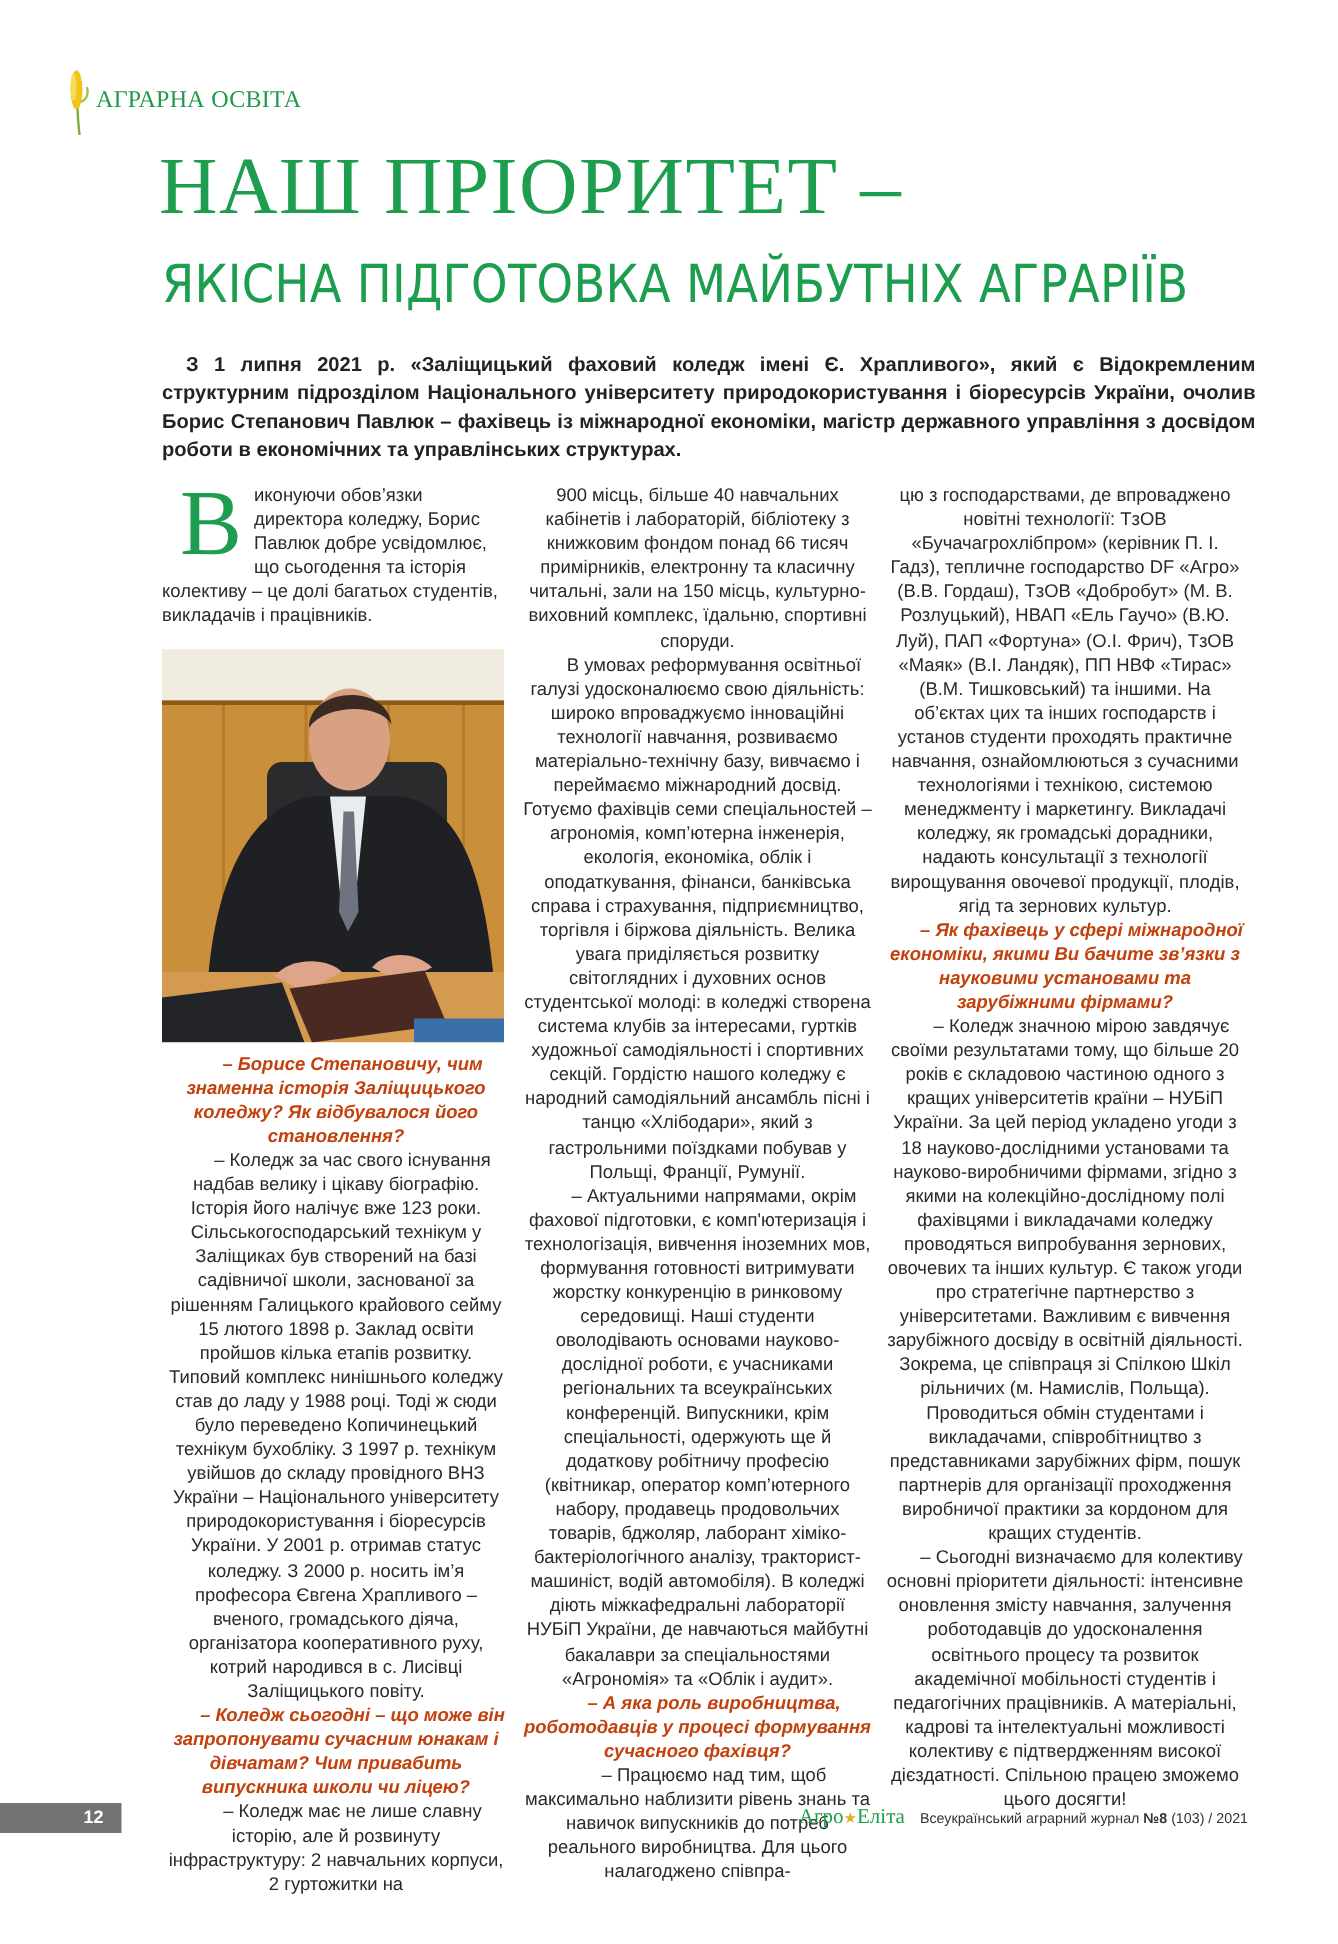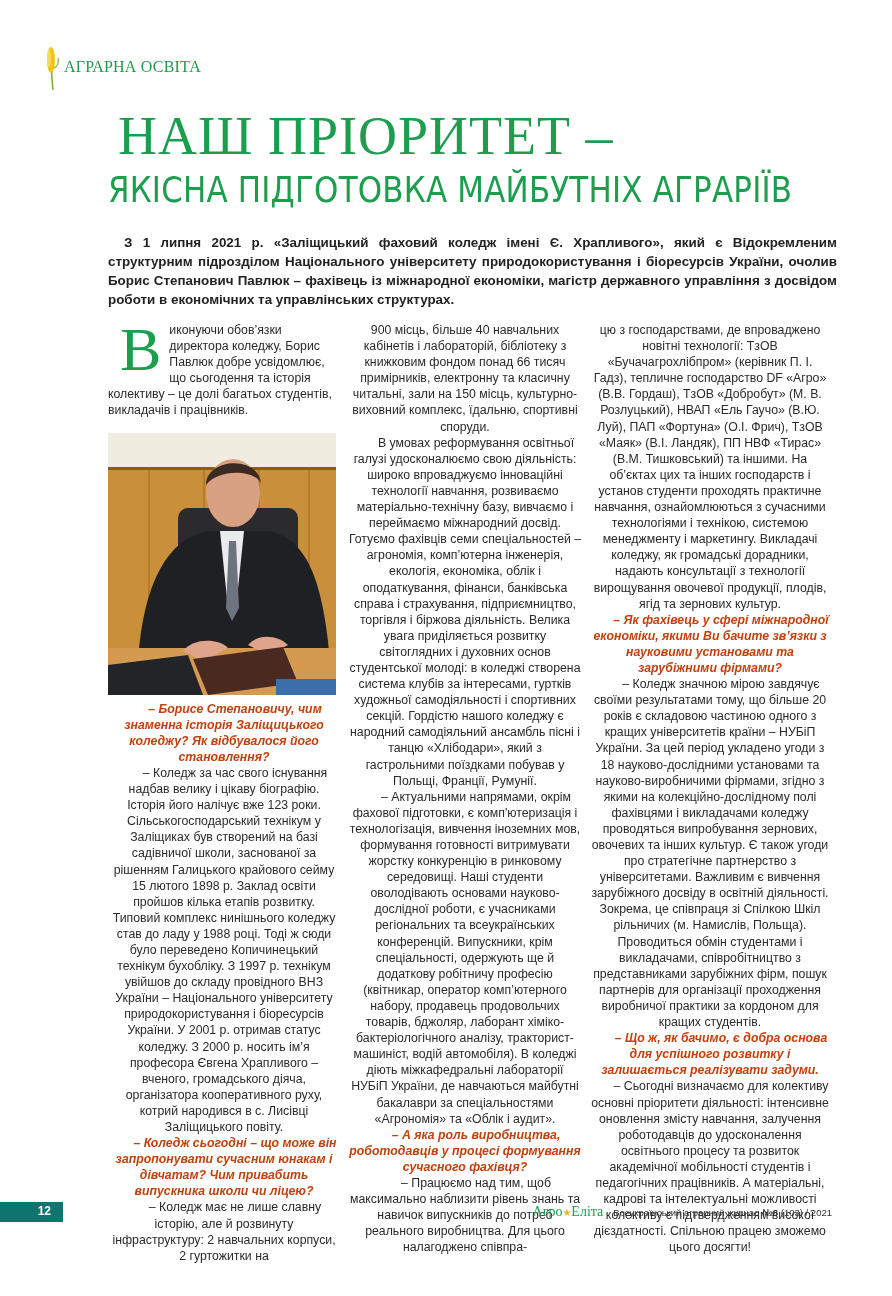--- a/index.html
+++ b/index.html
@@ -12,21 +12,21 @@
     .lead { position: absolute; left: 108px; top: 233px; width: 729px; font-family: "Liberation Sans", sans-serif; font-weight: bold; font-size: 13.4px; line-height: 19px; color: #222; text-align: justify; text-indent: 16px; }
     .col { position: absolute; font-family: "Liberation Sans", sans-serif; font-size: 12.3px; line-height: 16.1px; color: #2a2a2a; }
     .col p { margin: 0; text-align: center; }
     .col p.ind { text-indent: 22px; }
     .col p.q { font-style: italic; font-weight: bold; text-indent: 22px; color: #c2410c; }
     .col1 { left: 108px; top: 322px; width: 232px; }
     .col2 { left: 348px; top: 322px; width: 234px; }
     .col3 { left: 590px; top: 322px; width: 240px; }
     .dropcap { float: left; font-family: "Liberation Serif", serif; color: #1d9e4f; font-size: 62px; line-height: 48px; margin: 3px 8px 0 12px; }
     .photo { width: 228px; height: 262px; margin: 14px 0 6px 0; position: relative; overflow: hidden; }
-    .footer-page { position: absolute; left: 0; top: 1202px; width: 63px; height: 20px; background: #0f766e; }
+    .footer-page { position: absolute; left: 0; top: 1202px; width: 81px; height: 20px; background: #737373; }
     .footer-page span { position: absolute; right: 12px; top: 2px; font-family: "Liberation Sans", sans-serif; font-weight: bold; color: #fff; font-size: 12px; }
     .footer-right { position: absolute; right: 60px; top: 1204px; display: flex; align-items: baseline; white-space: nowrap; }
     .brand { font-family: "Liberation Serif", serif; font-size: 14px; color: #1d9e4f; margin-right: 10px; }
     .brand .star { color: #e3b31c; font-size: 10px; }
     .journal { font-family: "Liberation Sans", sans-serif; font-size: 9.5px; color: #333; }
     .journal b { font-weight: bold; }
   </style>
 </head>
 <body>
 
@@ -35,21 +35,21 @@
     <svg width="22" height="50" viewBox="0 0 22 50">
       <path d="M11 48 C 10 38, 9 30, 10 22" stroke="#7fae3a" stroke-width="1.6" fill="none"></path>
       <ellipse cx="9" cy="18" rx="4" ry="13" fill="#f0c419"></ellipse>
       <ellipse cx="7" cy="16" rx="2" ry="9" fill="#f7dc5a"></ellipse>
       <path d="M12 26 C 16 24, 17 20, 16 16" stroke="#9cc44a" stroke-width="1.5" fill="none"></path>
     </svg>
   </div>
   <span class="label">АГРАРНА ОСВІТА</span>
 </div>
 
-<h1 class="title1" style="margin:12px;font-weight:normal;">НАШ ПРІОРИТЕТ –</h1>
+<h1 class="title1" style="margin:0;font-weight:normal;">НАШ ПРІОРИТЕТ –</h1>
 <h2 class="title2" style="margin:0;font-weight:normal;">ЯКІСНА ПІДГОТОВКА МАЙБУТНІХ АГРАРІЇВ</h2>
 
 <p class="lead" style="margin:0;">З 1 липня 2021 р. «Заліщицький фаховий коледж імені Є. Храпливого», який є Відокремленим структурним підрозділом Національного університету природокористування і біоресурсів України, очолив Борис Степанович Павлюк – фахівець із міжнародної економіки, магістр державного управління з досвідом роботи в економічних та управлінських структурах.</p>
 
 <div class="col col1">
   <p style="text-align:left;">
     <span class="dropcap">В</span><span>иконуючи обов’язки директора коледжу, Борис Павлюк добре усвідомлює, що сьогодення та історія колективу – це долі багатьох студентів, викладачів і працівників.</span>
   </p>
   <div class="photo">
     <svg width="228" height="262" viewBox="0 0 228 262">
@@ -85,21 +85,20 @@
   <p class="ind">В умовах реформування освітньої галузі удосконалюємо свою діяльність: широко впроваджуємо інноваційні технології навчання, розвиваємо матеріально-технічну базу, вивчаємо і переймаємо міжнародний досвід. Готуємо фахівців семи спеціальностей – агрономія, комп’ютерна інженерія, екологія, економіка, облік і оподаткування, фінанси, банківська справа і страхування, підприємництво, торгівля і біржова діяльність. Велика увага приділяється розвитку світоглядних і духовних основ студентської молоді: в коледжі створена система клубів за інтересами, гуртків художньої самодіяльності і спортивних секцій. Гордістю нашого коледжу є народний самодіяльний ансамбль пісні і танцю «Хлібодари», який з гастрольними поїздками побував у Польщі, Франції, Румунії.</p>
   <p class="ind">– Актуальними напрямами, окрім фахової підготовки, є комп'ютеризація і технологізація, вивчення іноземних мов, формування готовності витримувати жорстку конкуренцію в ринковому середовищі. Наші студенти оволодівають основами науково-дослідної роботи, є учасниками регіональних та всеукраїнських конференцій. Випускники, крім спеціальності, одержують ще й додаткову робітничу професію (квітникар, оператор комп’ютерного набору, продавець продовольчих товарів, бджоляр, лаборант хіміко-бактеріологічного аналізу, тракторист-машиніст, водій автомобіля). В коледжі діють міжкафедральні лабораторії НУБіП України, де навчаються майбутні бакалаври за спеціальностями «Агрономія» та «Облік і аудит».</p>
   <p class="q">– А яка роль виробництва, роботодавців у процесі формування сучасного фахівця?</p>
   <p class="ind">– Працюємо над тим, щоб максимально наблизити рівень знань та навичок випускників до потреб реального виробництва. Для цього налагоджено співпра-</p>
 </div>
 
 <div class="col col3">
   <p>цю з господарствами, де впроваджено новітні технології: ТзОВ «Бучачагрохлібпром» (керівник П. І. Гадз), тепличне господарство DF «Агро» (В.В. Гордаш), ТзОВ «Добробут» (М. В. Розлуцький), НВАП «Ель Гаучо» (В.Ю. Луй), ПАП «Фортуна» (О.І. Фрич), ТзОВ «Маяк» (В.І. Ландяк), ПП НВФ «Тирас» (В.М. Тишковський) та іншими. На об’єктах цих та інших господарств і установ студенти проходять практичне навчання, ознайомлюються з сучасними технологіями і технікою, системою менеджменту і маркетингу. Викладачі коледжу, як громадські дорадники, надають консультації з технології вирощування овочевої продукції, плодів, ягід та зернових культур.</p>
   <p class="q">– Як фахівець у сфері міжнародної економіки, якими Ви бачите зв’язки з науковими установами та зарубіжними фірмами?</p>
   <p class="ind">– Коледж значною мірою завдячує своїми результатами тому, що більше 20 років є складовою частиною одного з кращих університетів країни – НУБіП України. За цей період укладено угоди з 18 науково-дослідними установами та науково-виробничими фірмами, згідно з якими на колекційно-дослідному полі фахівцями і викладачами коледжу проводяться випробування зернових, овочевих та інших культур. Є також угоди про стратегічне партнерство з університетами. Важливим є вивчення зарубіжного досвіду в освітній діяльності. Зокрема, це співпраця зі Спілкою Шкіл рільничих (м. Намислів, Польща). Проводиться обмін студентами і викладачами, співробітництво з представниками зарубіжних фірм, пошук партнерів для організації проходження виробничої практики за кордоном для кращих студентів.</p>
-  <p class="q">– Що ж, як бачимо, є добра основа для успішного розвитку і залишається реалізувати задуми.</p>
   <p class="ind">– Сьогодні визначаємо для колективу основні пріоритети діяльності: інтенсивне оновлення змісту навчання, залучення роботодавців до удосконалення освітнього процесу та розвиток академічної мобільності студентів і педагогічних працівників. А матеріальні, кадрові та інтелектуальні можливості колективу є підтвердженням високої дієздатності. Спільною працею зможемо цього досягти!</p>
 </div>
 
 <div class="footer-page">
   <span>12</span>
 </div>
 
 <div class="footer-right">
   <span class="brand"><span>Агро</span><span class="star">★</span><span>Еліта</span></span>
   <span class="journal">

